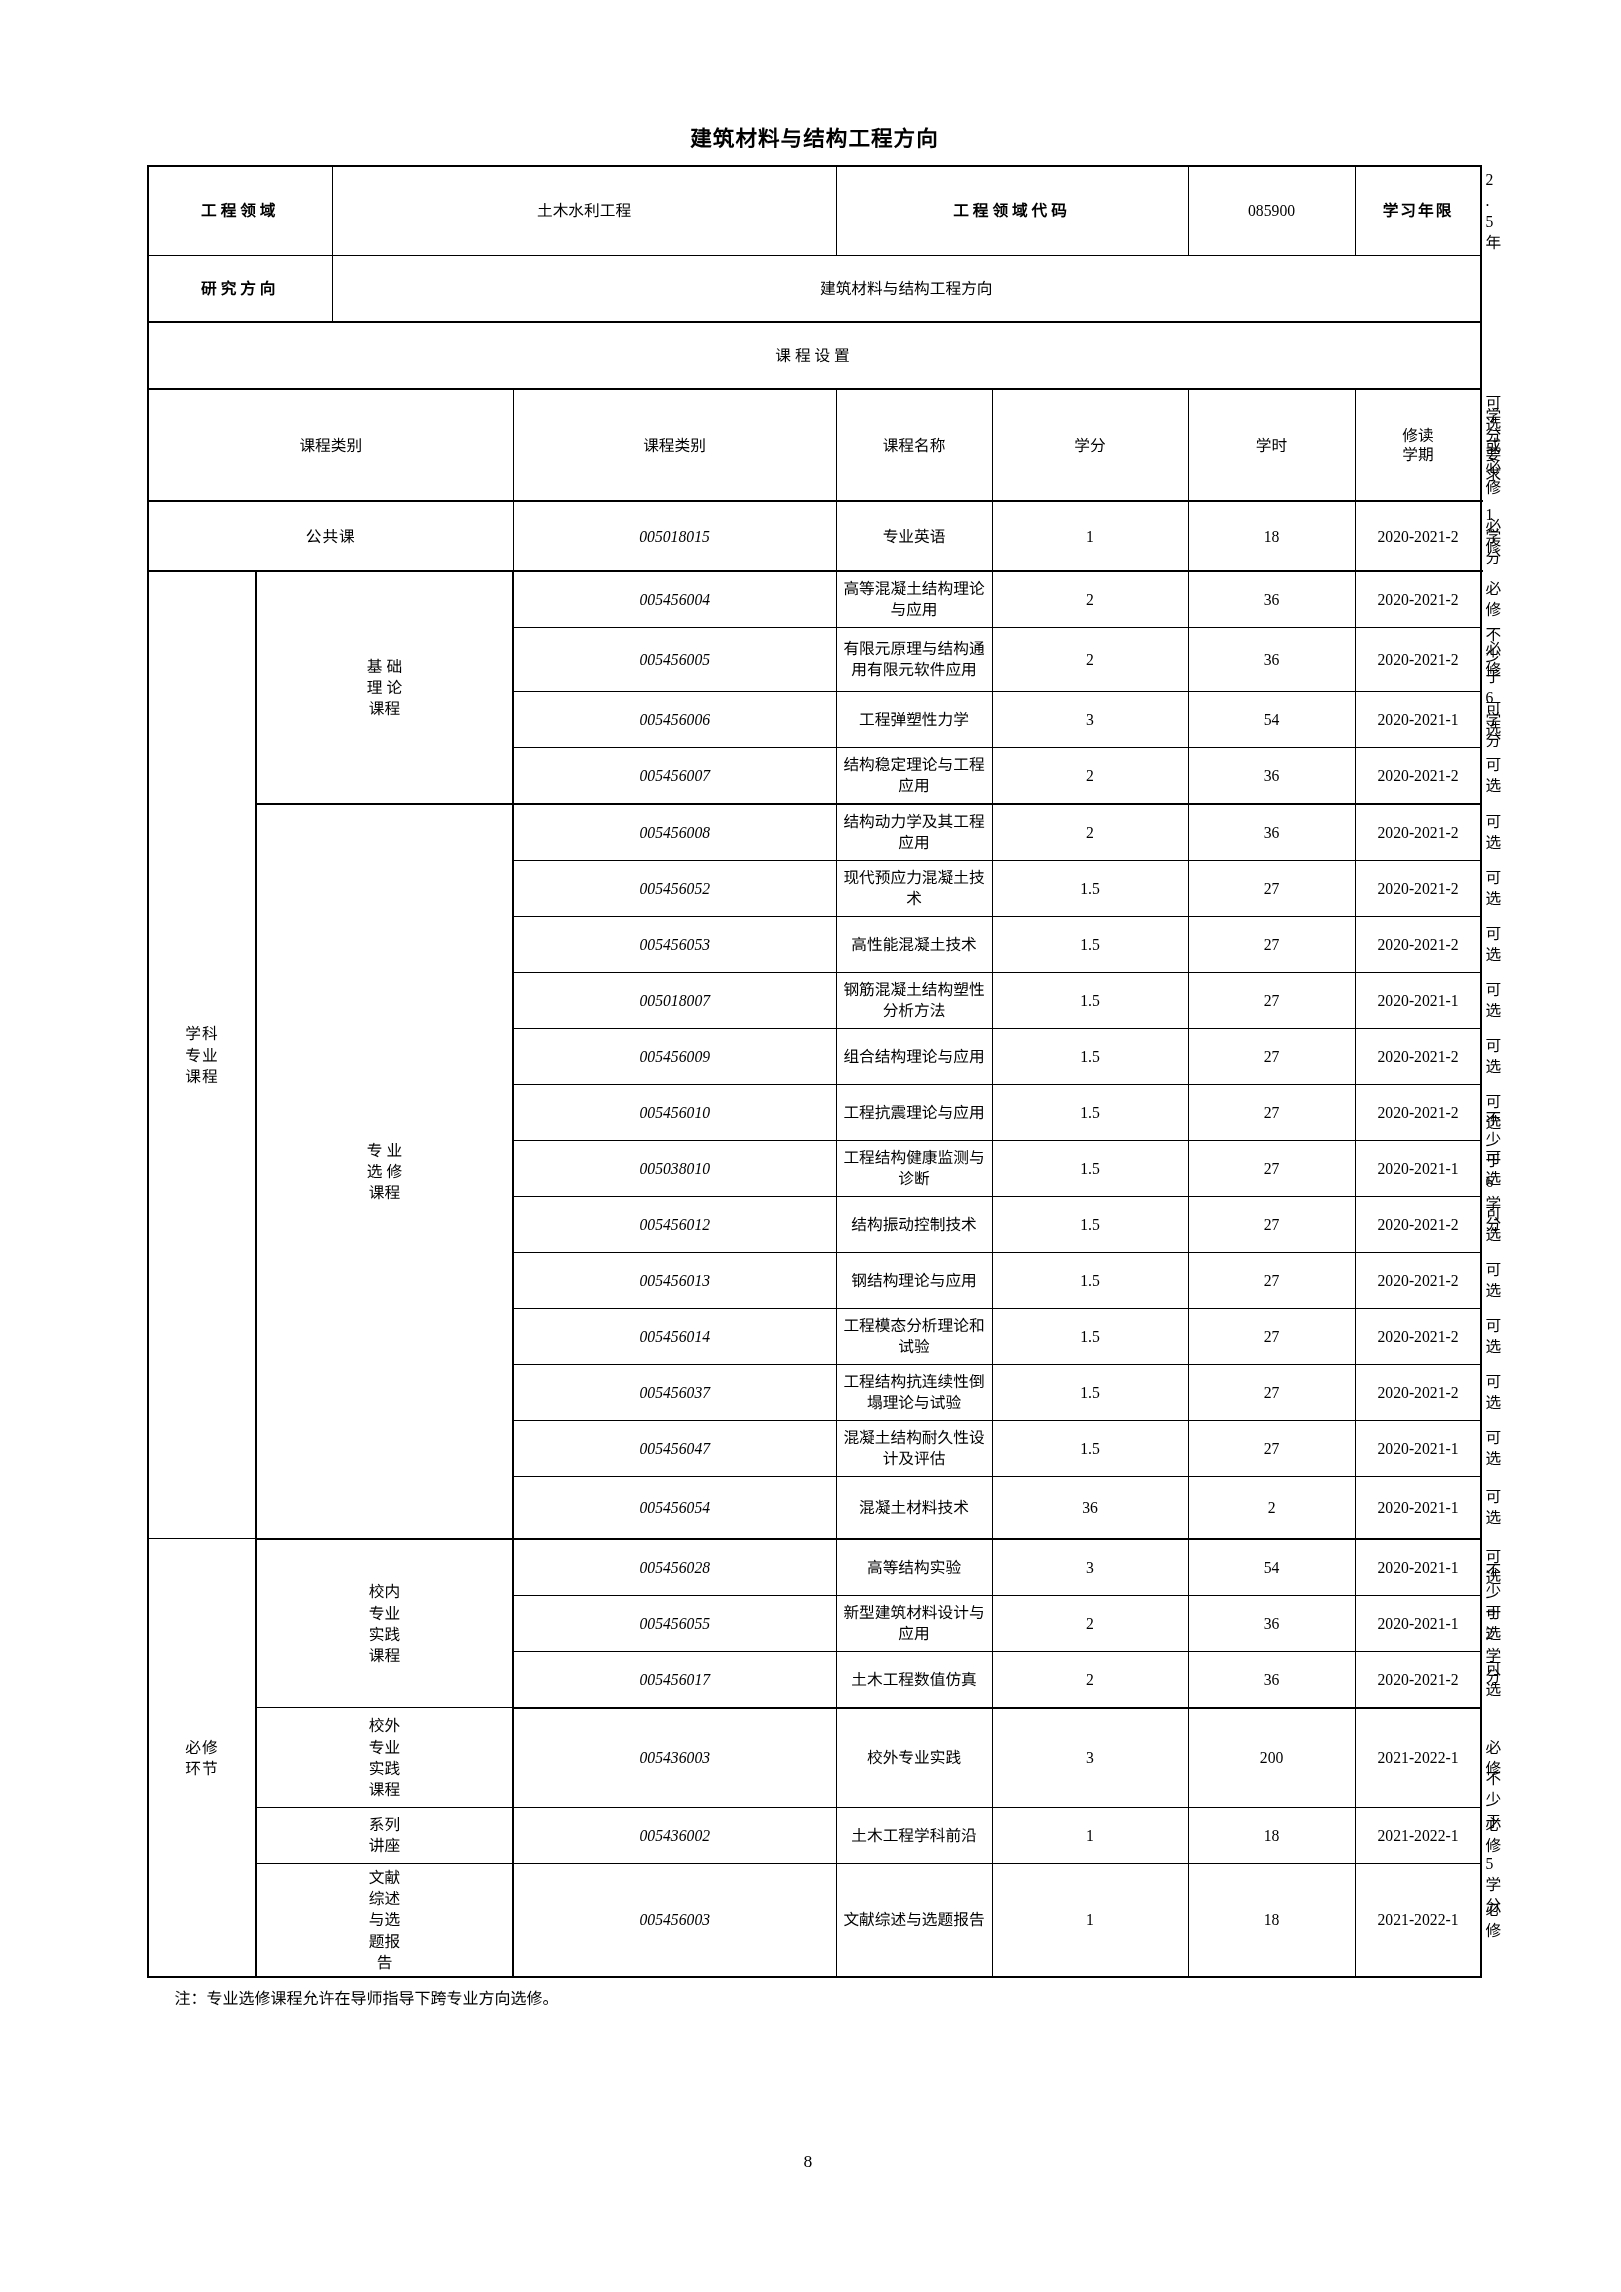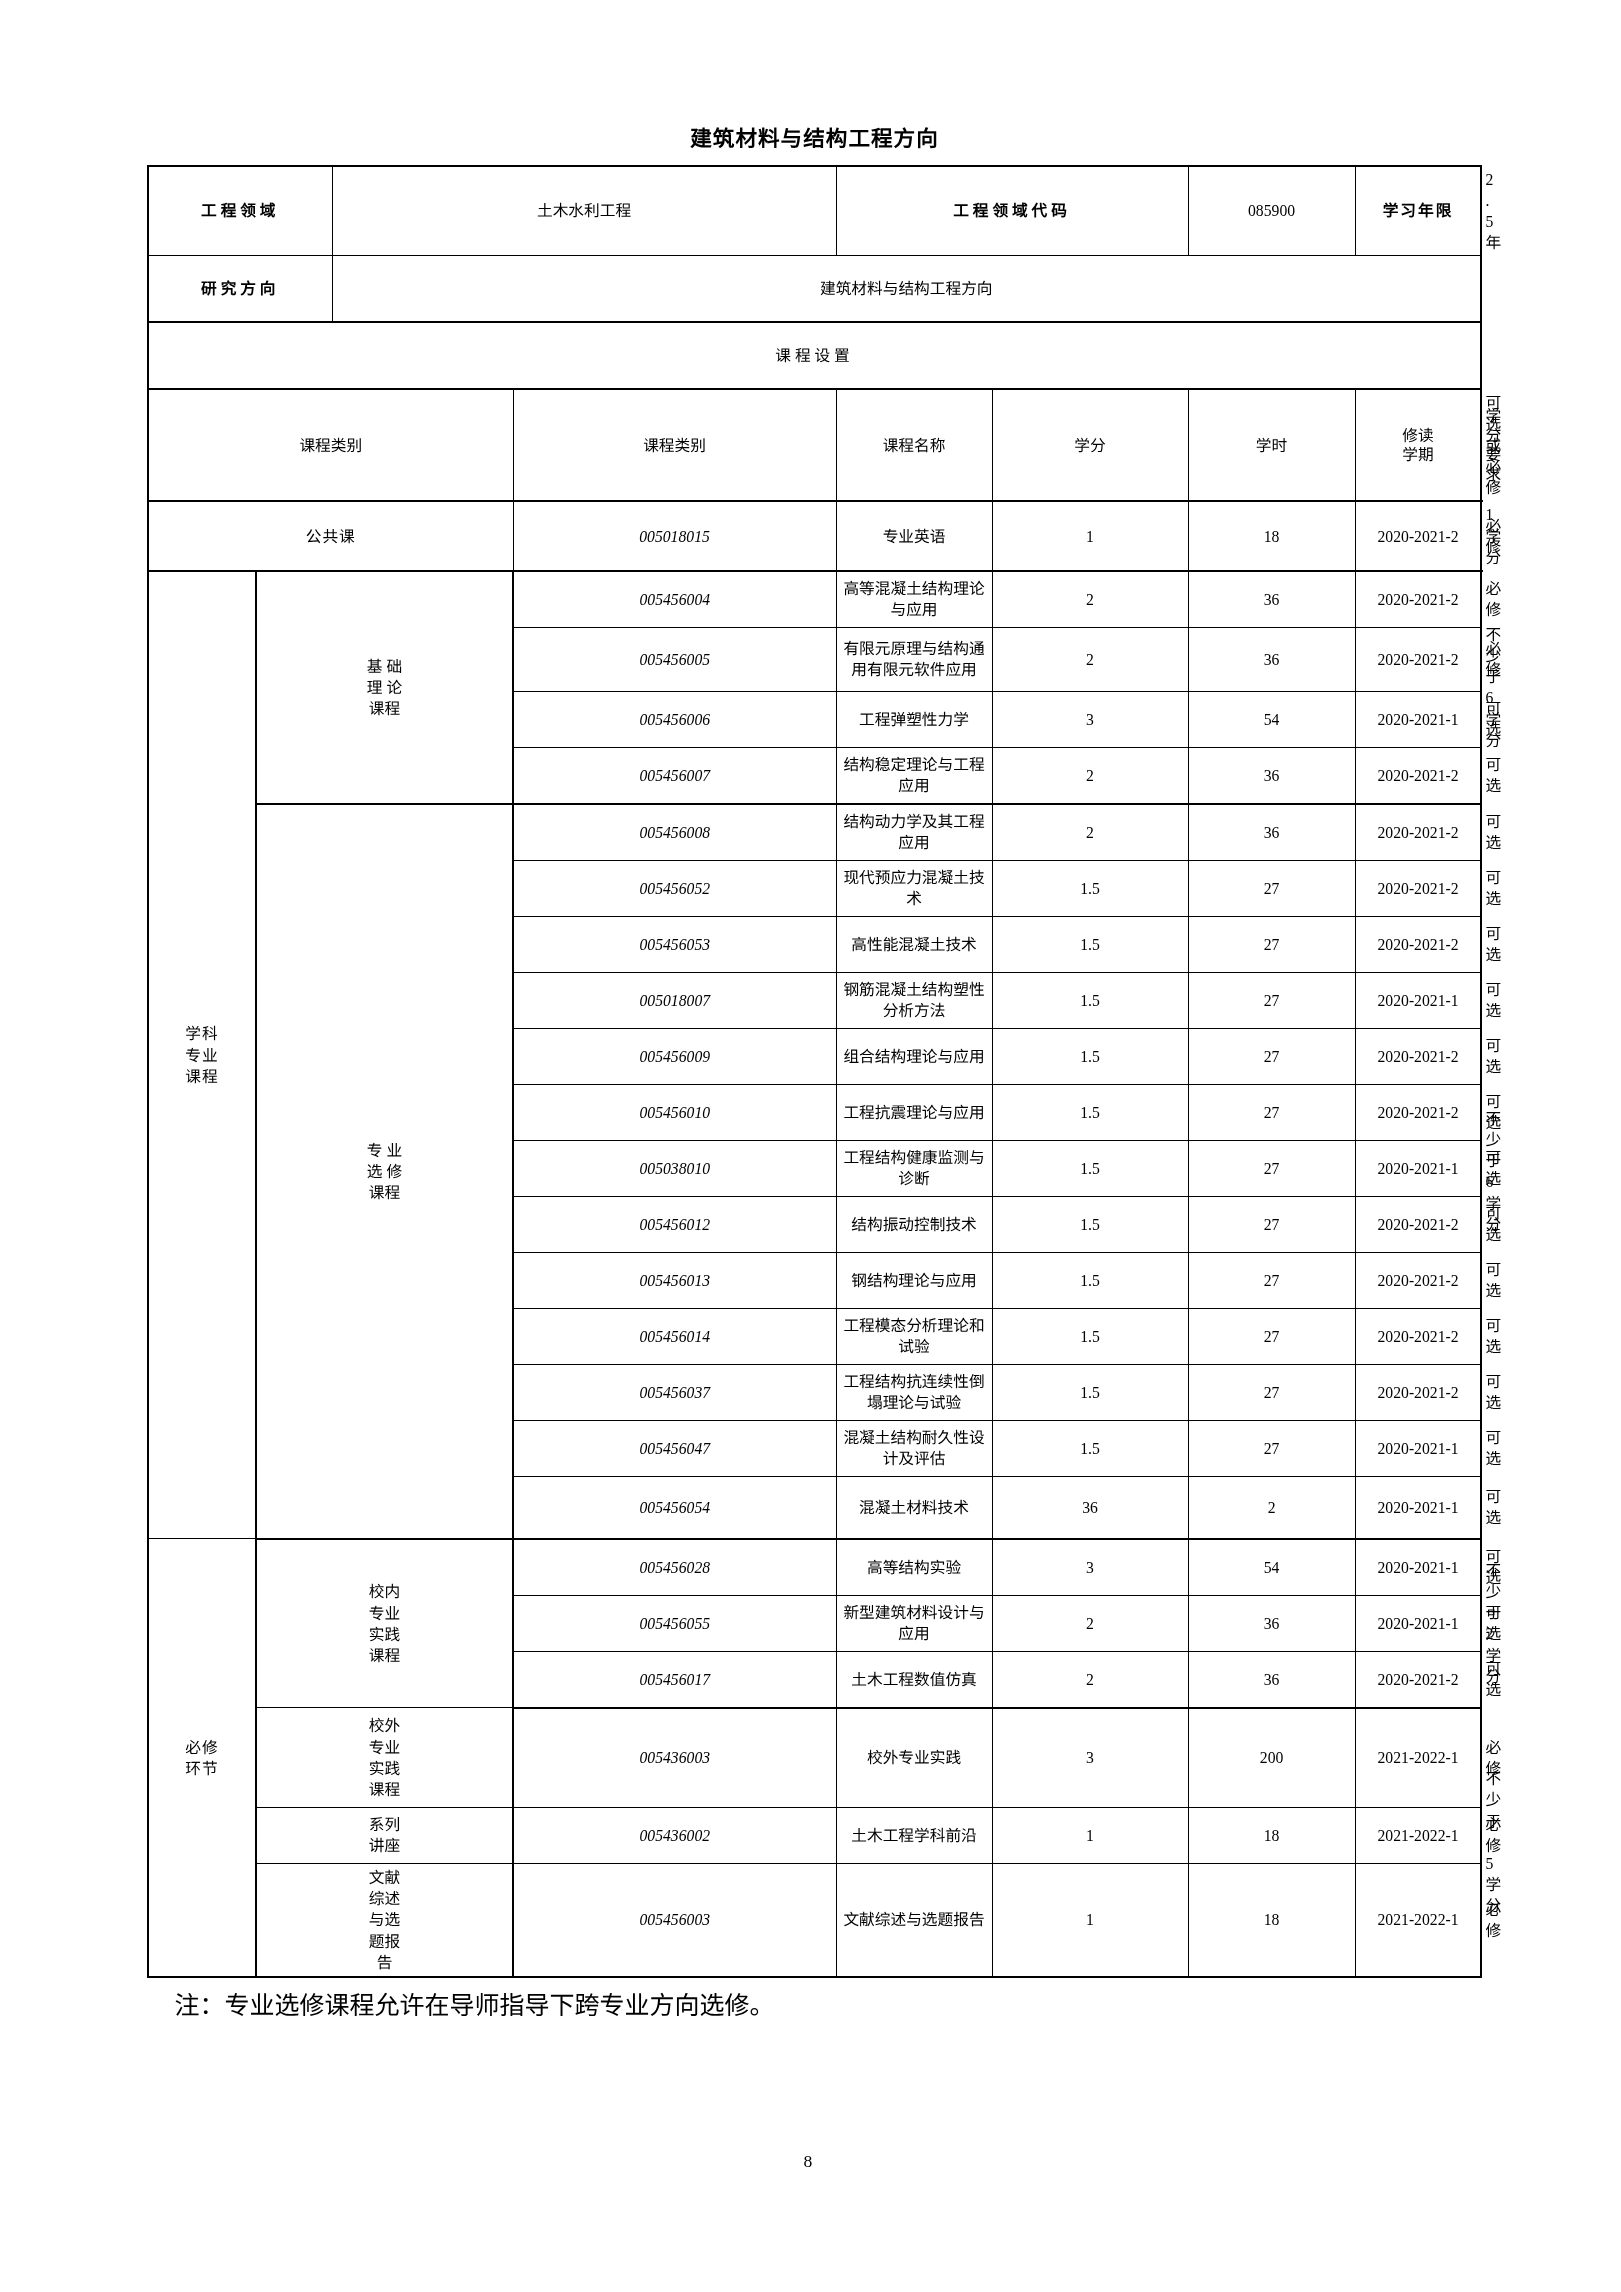--- a/index.html
+++ b/index.html
@@ -88,21 +88,21 @@
     font-size: 16.7px;
     line-height: 1.7;
   }
   .course-name { font-size: 15.7px; }
   .code-cell { font-size: 15.7px; font-style: italic; }
   .num-cell { font-size: 15.7px; }
   .term-cell { font-size: 15.7px; }
 
   .note-line {
     margin-top: 9.8px;
-    font-size: 25px;
+    font-size: 16px;
     padding-left: 27.4px;
     line-height: 1.4;
   }
   .folio {
     position: absolute;
     left: 0;
     right: 0;
     top: 2151px;
     text-align: center;
     font-size: 17.6px;

